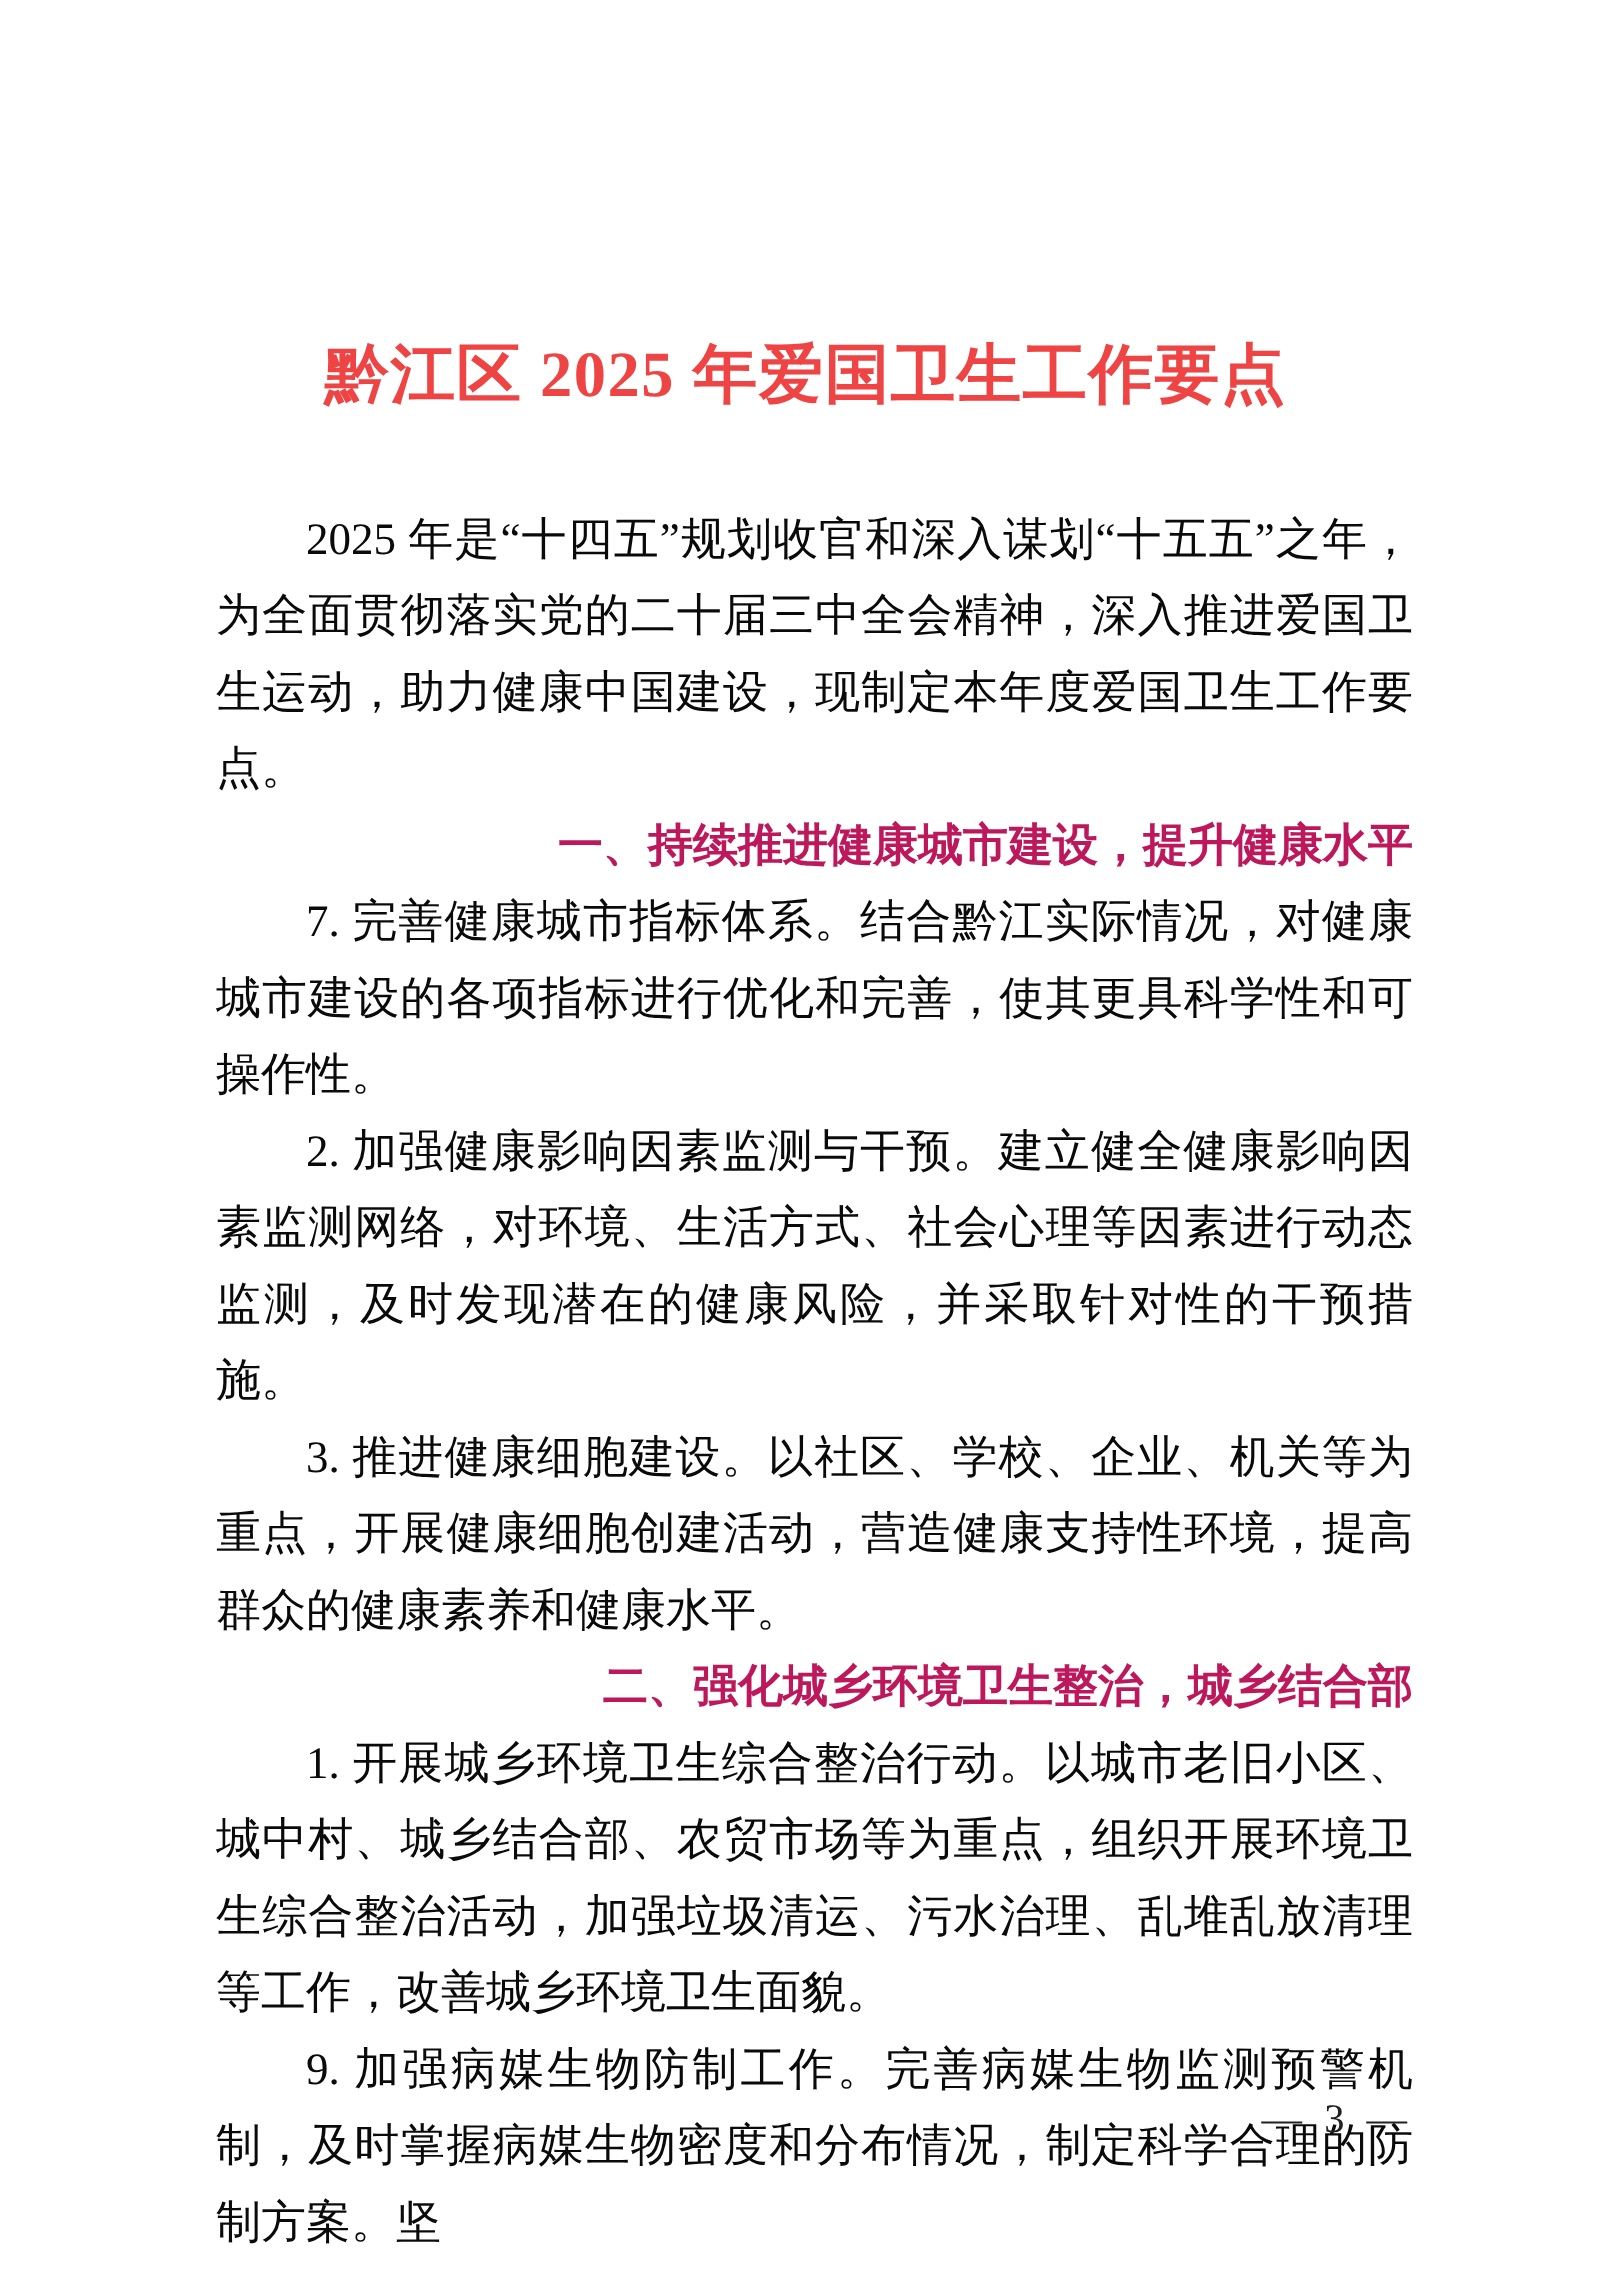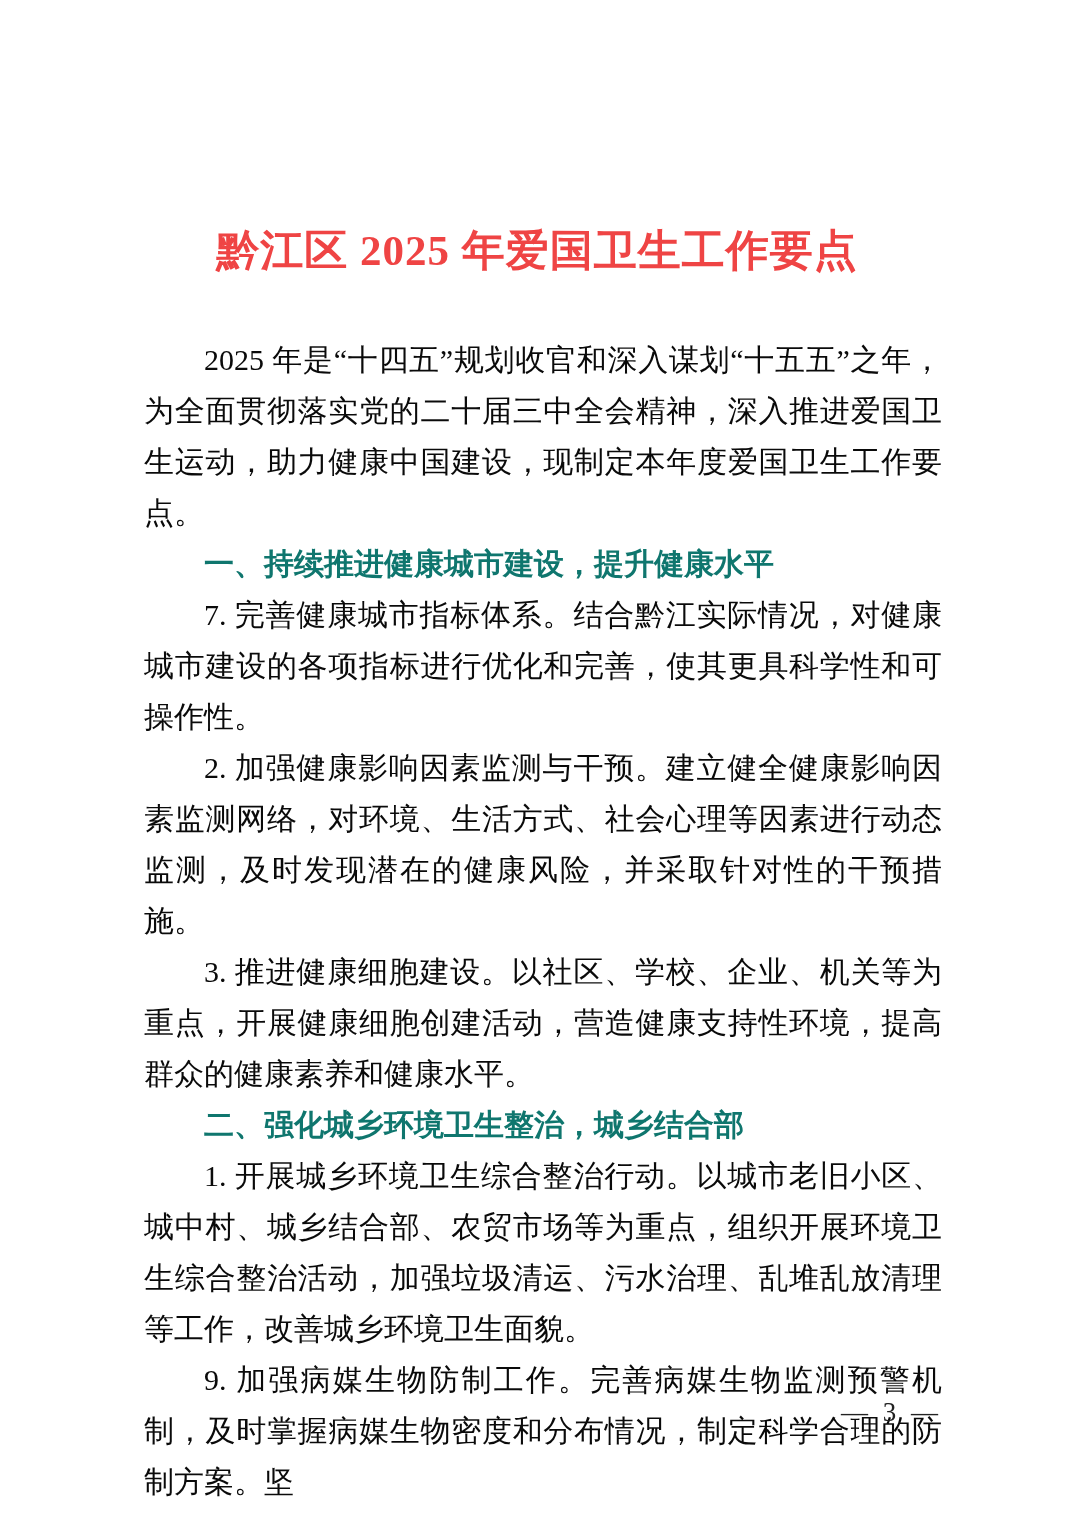--- a/index.html
+++ b/index.html
@@ -40,22 +40,22 @@
     text-align: justify;
   }
   .content p {
     margin: 0;
     padding: 0;
     text-indent: 2em;
   }
   .content p.heading {
     font-family: Liberation Serif, serif;
     font-weight: bold;
-    text-align: left;
-    color: #0f766e;
+    text-align: right;
+    color: #be185d;
   }
   .page-number {
     position: absolute;
     right: 132px;
     bottom: 92px;
     font-family: "Liberation Serif", "DejaVu Serif", serif;
     font-size: 27px;
     letter-spacing: 4px;
     color: #222222;
   }

